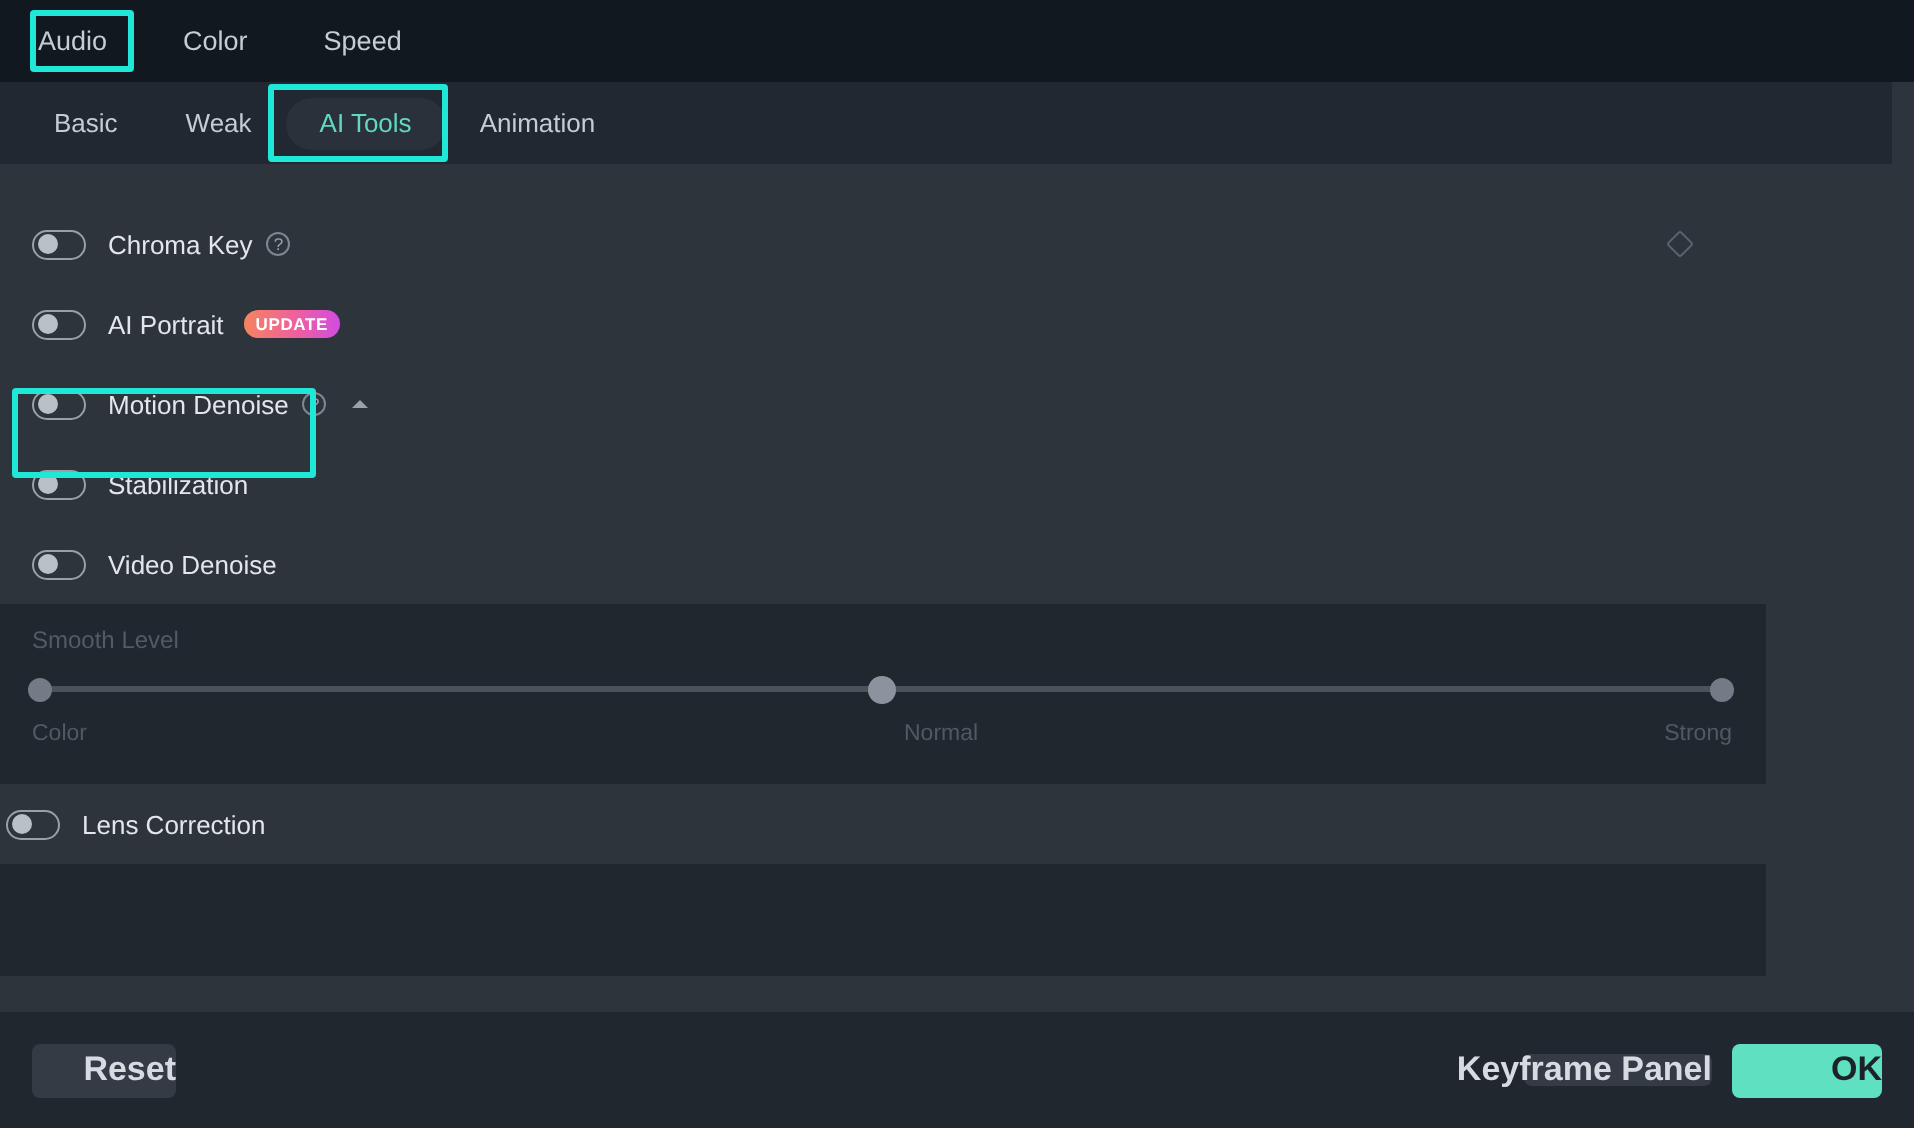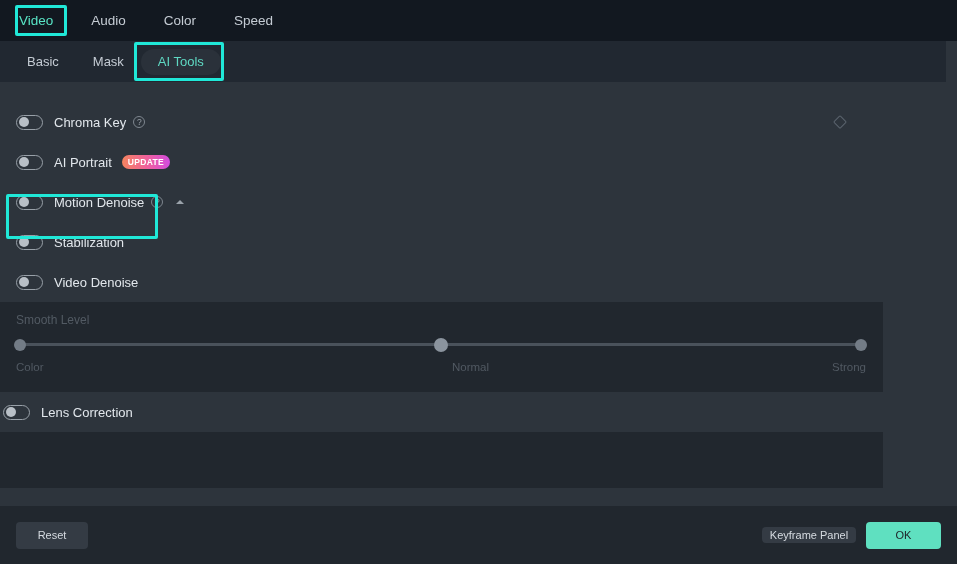--- a/index.html
+++ b/index.html
@@ -115,66 +115,66 @@
     padding-left: 3px; background: #2d343c;
   }
   .belowfill { background: #21272e; height: 56px; }
 
   
   .footer {
     position: absolute; left: 0; bottom: 0; width: 957px; height: 58px;
     background: #21272e; display: flex; align-items: center;
   }
   .btn {
-    font-size: 11px; border-radius: 4px; display: flex;
-    align-items: center; justify-content: center; white-space: nowrap;
+    font-size: 17px; border-radius: 4px; display: flex;
+    align-items: center; justify-content: flex-end; white-space: nowrap; font-weight: bold;
   }
   .btn-reset {
     margin-left: 16px; width: 72px; height: 27px;
     background: #343b44; color: #d6dbe1;
   }
   .btn-keyframe {
     margin-left: auto; width: 94px; height: 16px;
     background: #343b44; color: #d6dbe1;
   }
   .btn-ok {
     margin-left: 10px; margin-right: 16px; width: 75px; height: 27px;
     background: #5fe0c0; color: #1d2227;
   }
 </style>
 </head>
 <body>
 
 <div id="app">
 
   <div class="toptabs">
-    <div class="toptab active">
-      <span>Video</span>
-    </div>
     <div class="toptab">
       <span>Audio</span>
     </div>
     <div class="toptab">
       <span>Color</span>
     </div>
     <div class="toptab">
       <span>Speed</span>
     </div>
   </div>
   <div class="hl-top"></div>
 
   <div class="subtabs">
     <div class="subtab">
       <span>Basic</span>
     </div>
     <div class="subtab">
-      <span>Mask</span>
+      <span>Weak</span>
     </div>
     <div class="subtab active">
       <span>AI Tools</span>
+    </div>
+    <div class="subtab">
+      <span>Animation</span>
     </div>
   </div>
   <div class="hl-sub"></div>
 
   <div class="rows">
 
     <div class="spacer20"></div>
 
     <div class="row">
       <div class="toggle">

